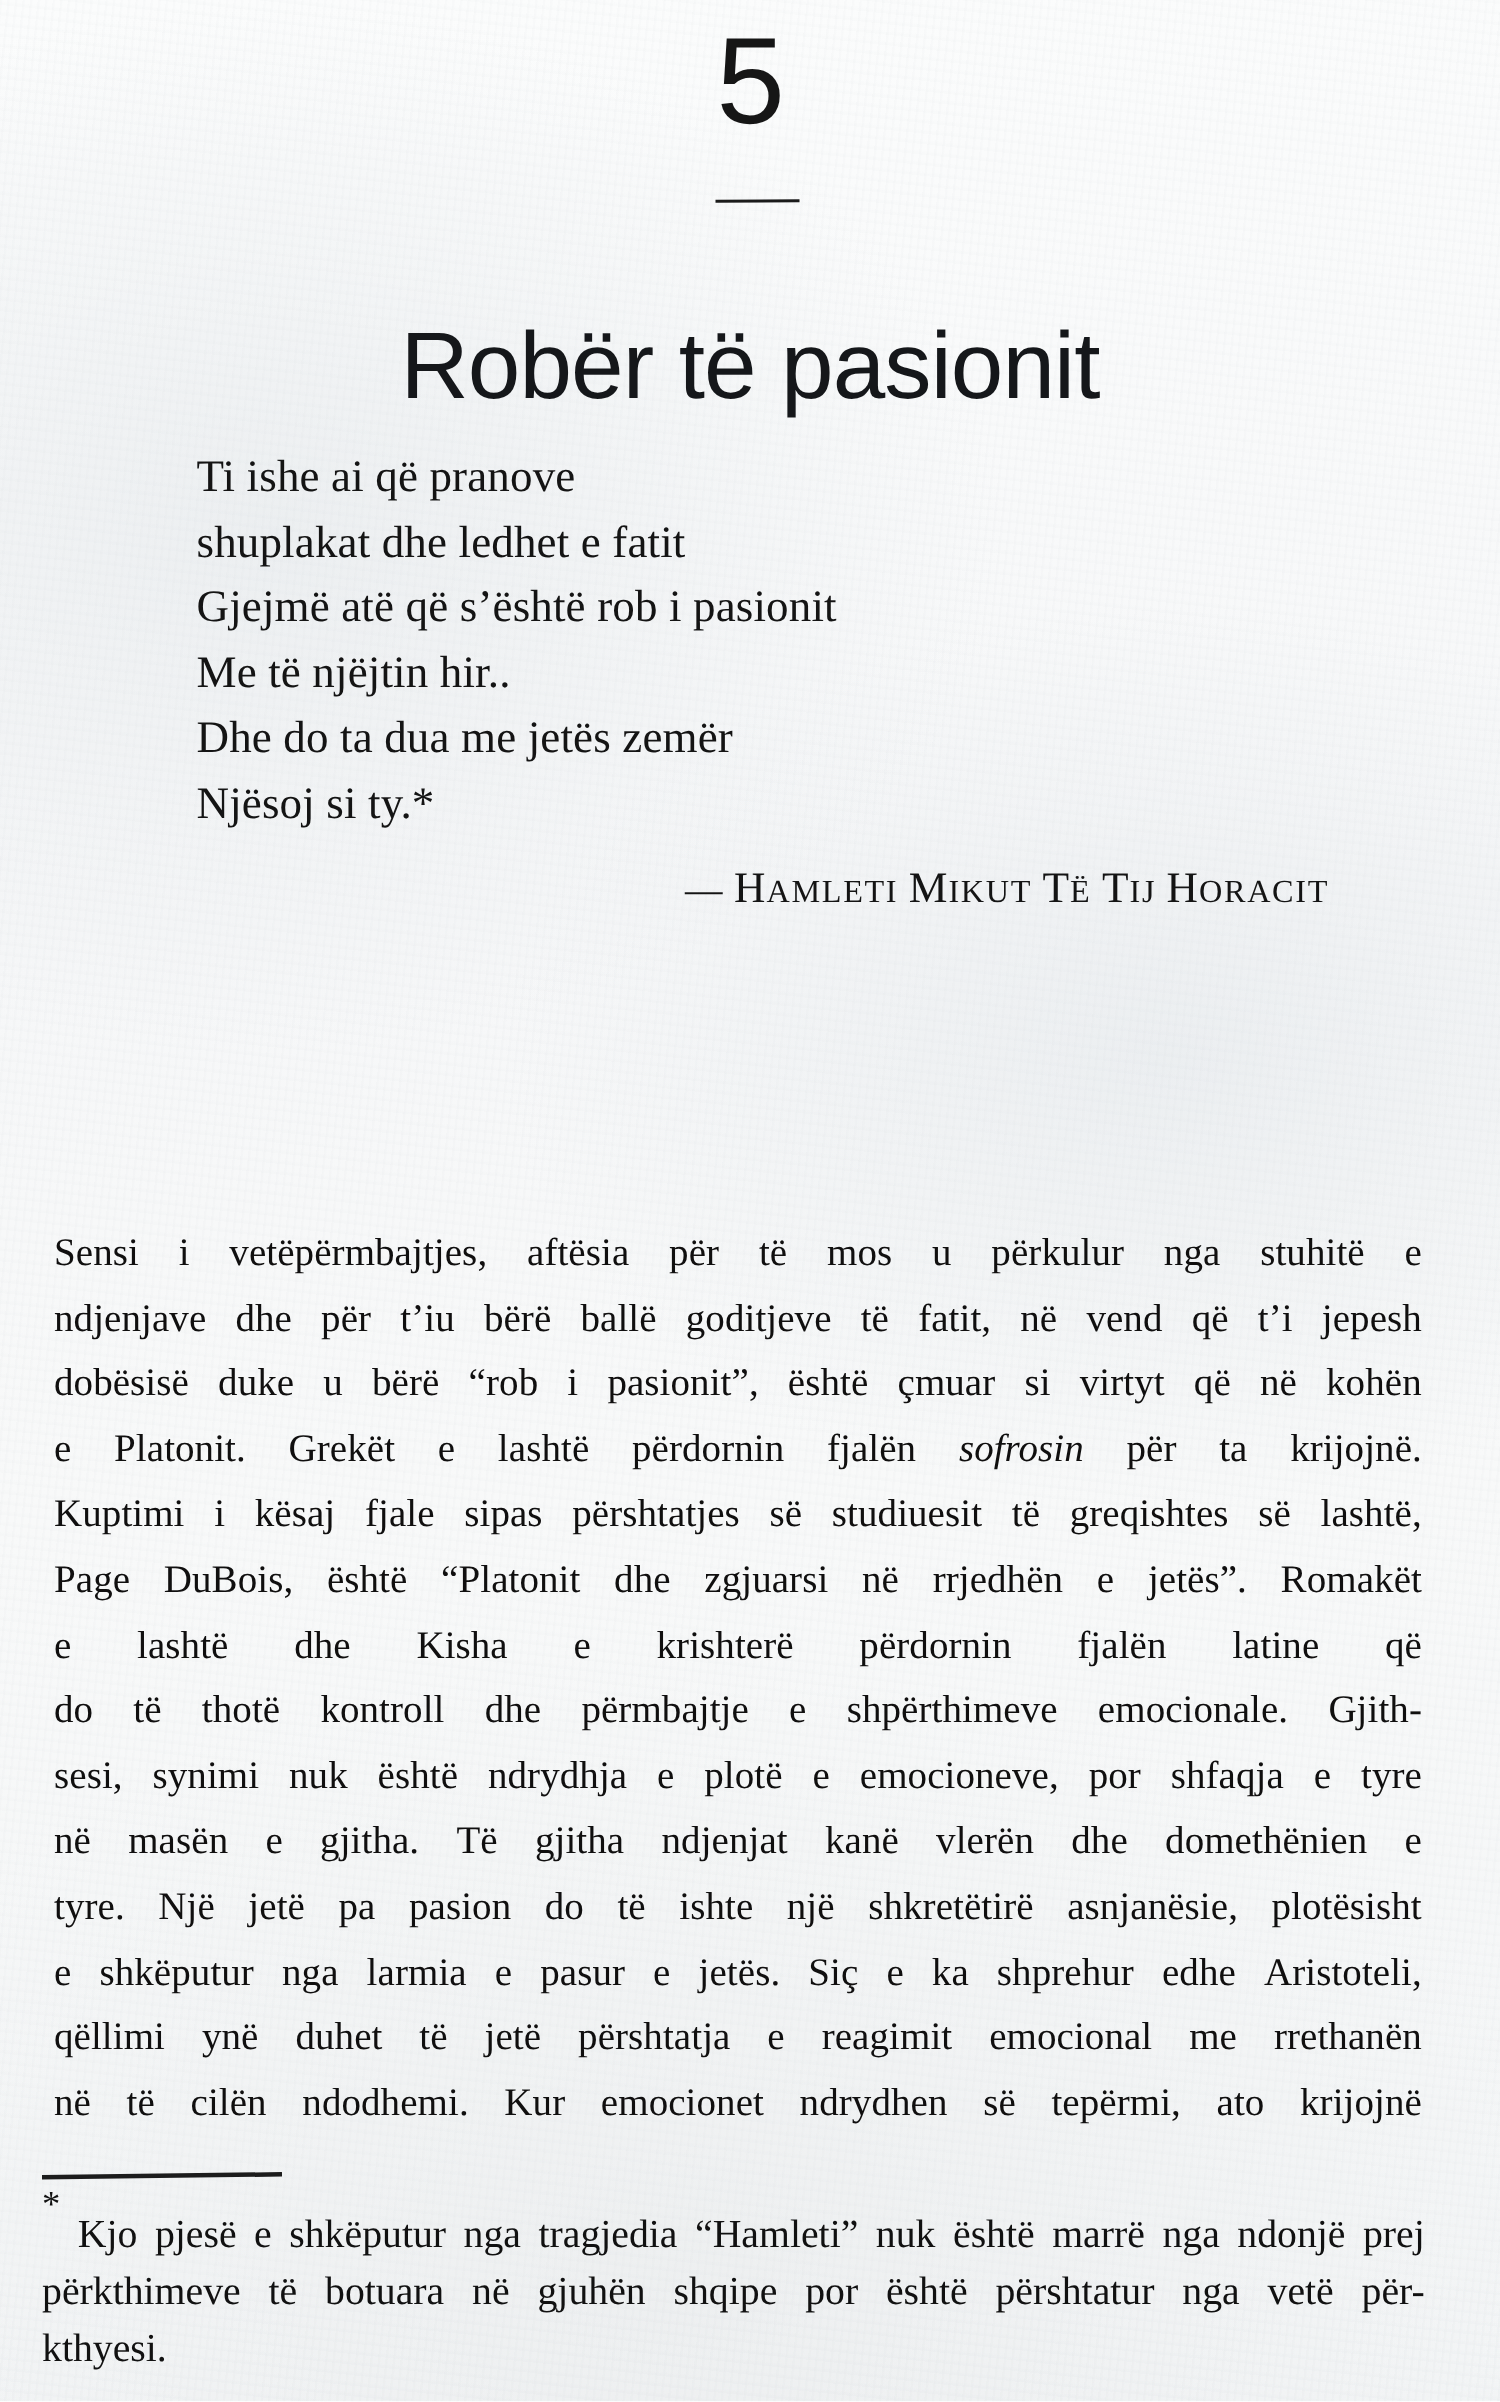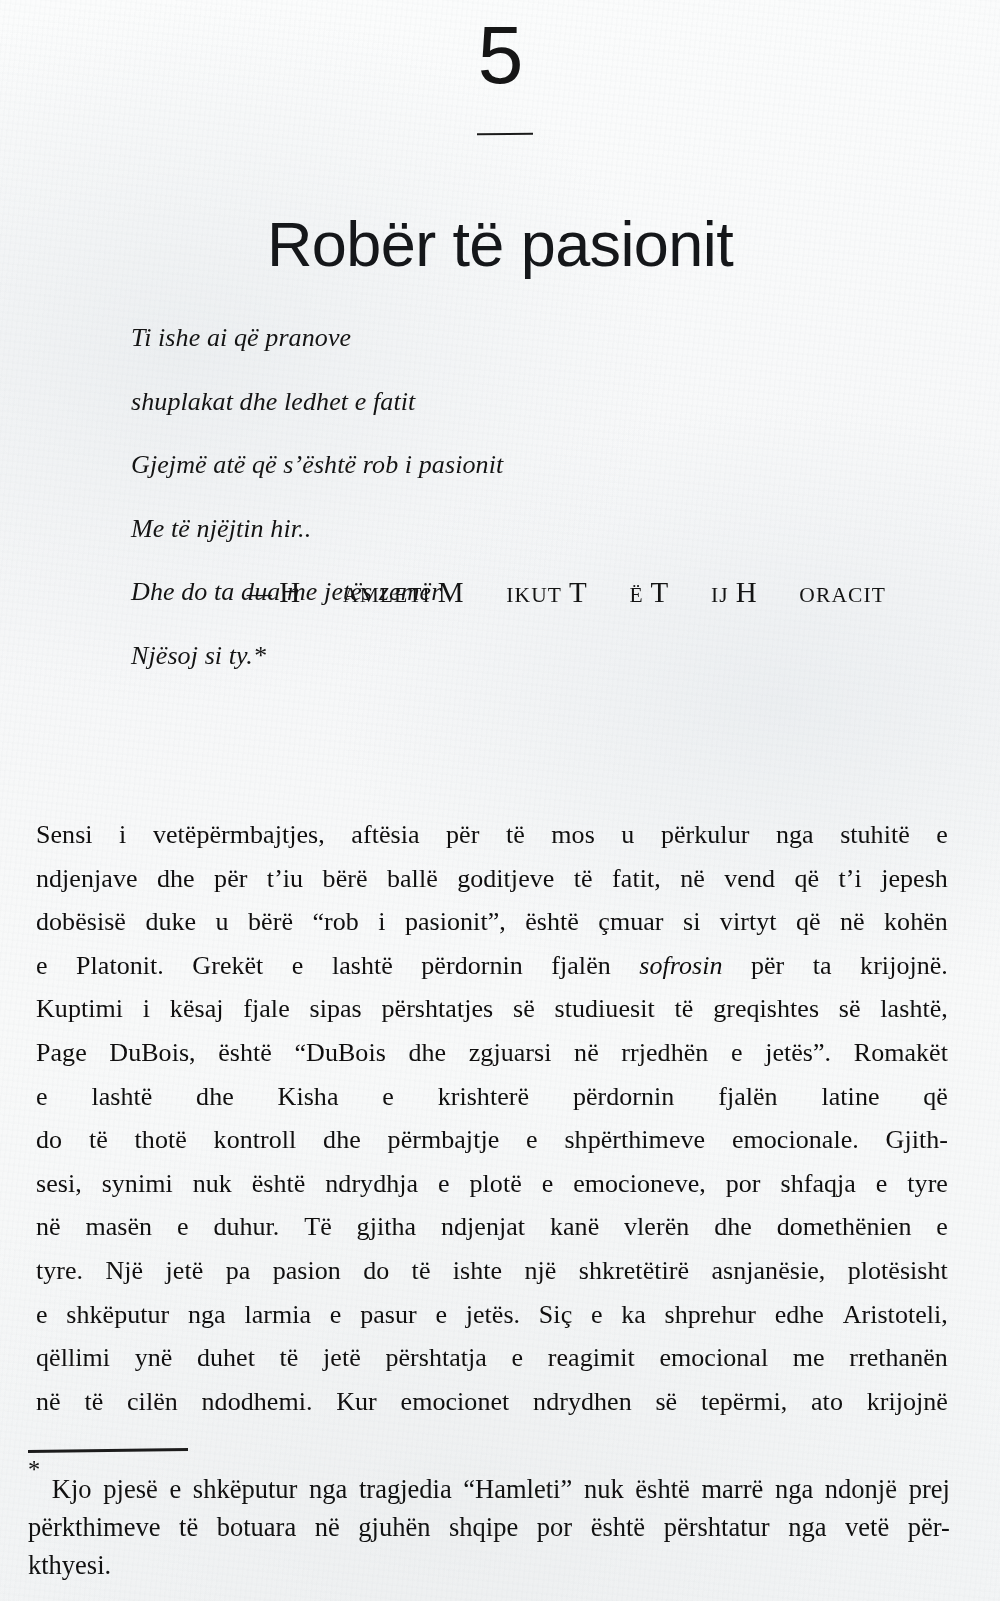--- a/index.html
+++ b/index.html
@@ -78,43 +78,40 @@
 
   
   .epigraph {
     position: absolute;
     top: 296px;
     left: 131px;
     width: 700px;
   }
 
   .epigraph-line {
-    font-style: italic;
-    font-size: 26px;
+    font-size: 30px;
     line-height: 43.5px;
     letter-spacing: 0.1px;
     color: #141414;
     white-space: pre;
-    margin-top: 20px;
   }
 
   .epigraph-attribution {
     position: absolute;
     top: 576px;
     left: 0;
     width: 886px;
     text-align: right;
     font-size: 25px;
     letter-spacing: 0.7px;
     color: #141414;
   }
   .epigraph-attribution .sc {
     font-size: 0.86em;
     letter-spacing: 1.1px;
-    margin-left: 42px;
   }
   .epigraph-attribution .cap { font-size: 1.16em; }
 
   
   .body-text {
     position: absolute;
     top: 813px;
     left: 36px;
     width: 912px;
     text-align: justify;
@@ -264,21 +261,21 @@
           <span><span>studiuesit</span></span>
           <span><span>të</span></span>
           <span><span>greqishtes</span></span>
           <span><span>së</span></span>
           <span><span>lashtë,</span></span>
         </div>
         <div class="bline j">
           <span><span>Page</span></span>
           <span><span>DuBois,</span></span>
           <span><span>është</span></span>
-          <span><span>“DuBois</span></span>
+          <span><span>“Platonit</span></span>
           <span><span>dhe</span></span>
           <span><span>zgjuarsi</span></span>
           <span><span>në</span></span>
           <span><span>rrjedhën</span></span>
           <span><span>e</span></span>
           <span><span>jetës”.</span></span>
           <span><span>Romakët</span></span>
         </div>
         <div class="bline j">
           <span><span>e</span></span>
@@ -305,21 +302,21 @@
           <span><span>emocioneve,</span></span>
           <span><span>por</span></span>
           <span><span>shfaqja</span></span>
           <span><span>e</span></span>
           <span><span>tyre</span></span>
         </div>
         <div class="bline j">
           <span><span>në</span></span>
           <span><span>masën</span></span>
           <span><span>e</span></span>
-          <span><span>duhur.</span></span>
+          <span><span>gjitha.</span></span>
           <span><span>Të</span></span>
           <span><span>gjitha</span></span>
           <span><span>ndjenjat</span></span>
           <span><span>kanë</span></span>
           <span><span>vlerën</span></span>
           <span><span>dhe</span></span>
           <span><span>domethënien</span></span>
           <span><span>e</span></span>
         </div>
         <div class="bline j">

